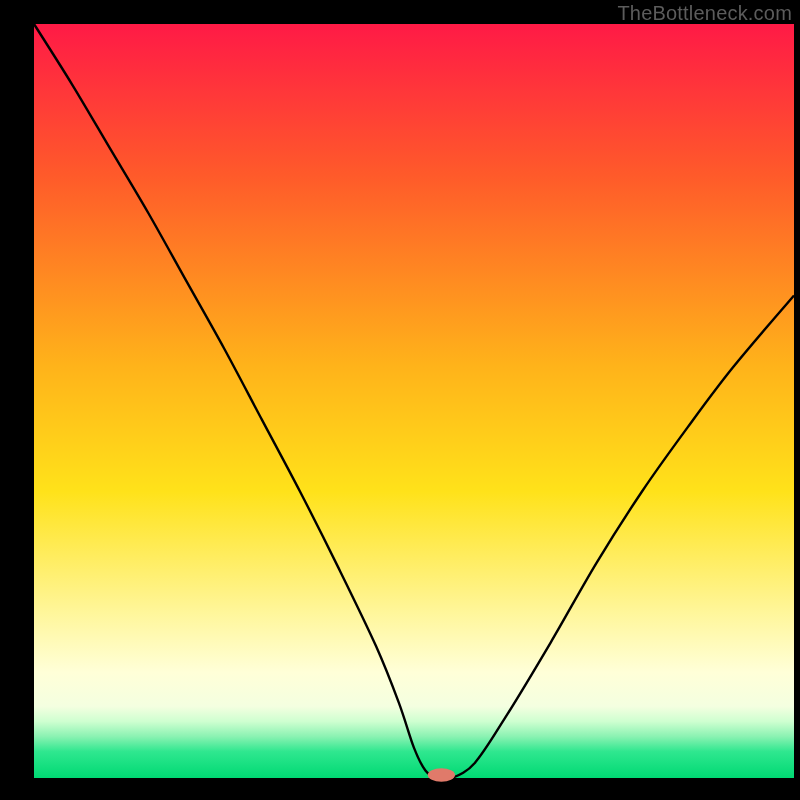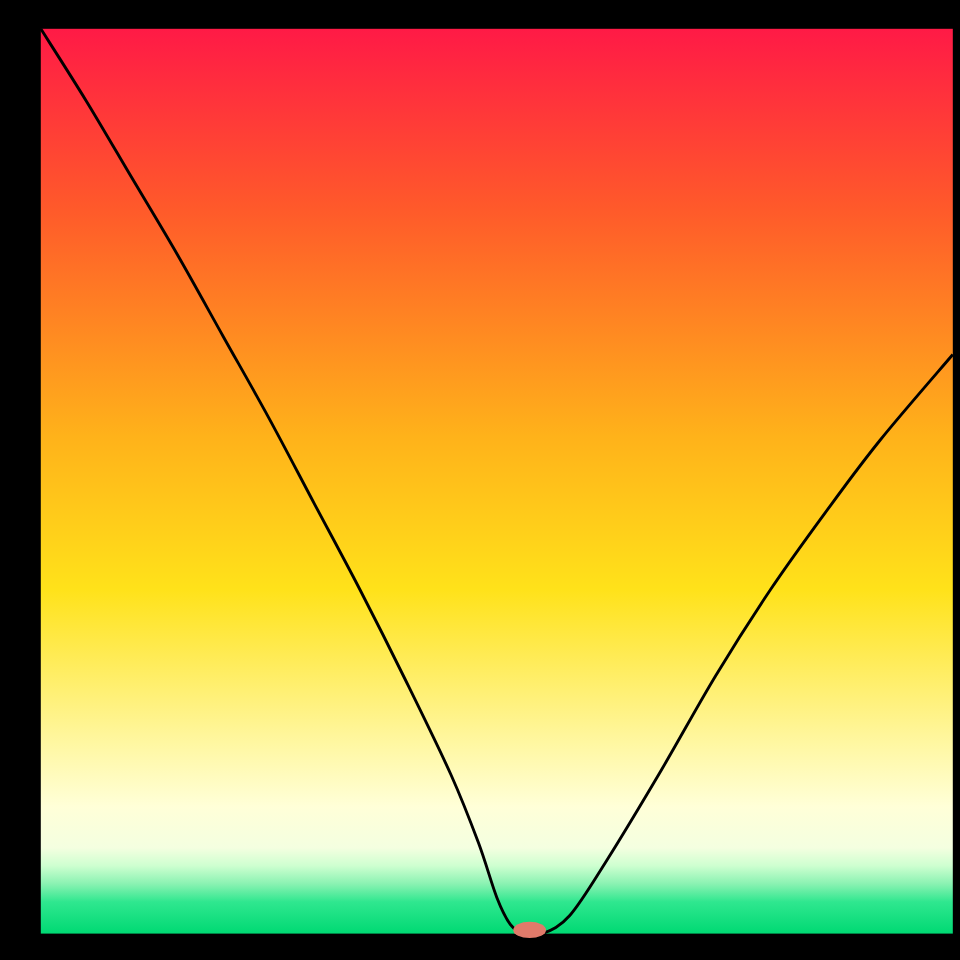--- a/index.html
+++ b/index.html
@@ -30,20 +30,21 @@
   svg.plot {
     position: absolute;
     top: 0;
     left: 0;
   }
 </style>
 </head>
 <body>
 
 <div class="frame">
+  <div class="watermark">TheBottleneck.com</div>
 
   <svg class="plot" width="800" height="800" viewBox="0 0 800 800">
     <defs>
       <linearGradient id="bg-grad" x1="0" y1="0" x2="0" y2="1">
           <stop offset="0%" stop-color="#ff1a46"></stop>
           <stop offset="20%" stop-color="#ff5a2a"></stop>
           <stop offset="45%" stop-color="#ffb21a"></stop>
           <stop offset="62%" stop-color="#ffe21a"></stop>
           <stop offset="78%" stop-color="#fff69a"></stop>
           <stop offset="86%" stop-color="#ffffd8"></stop>

